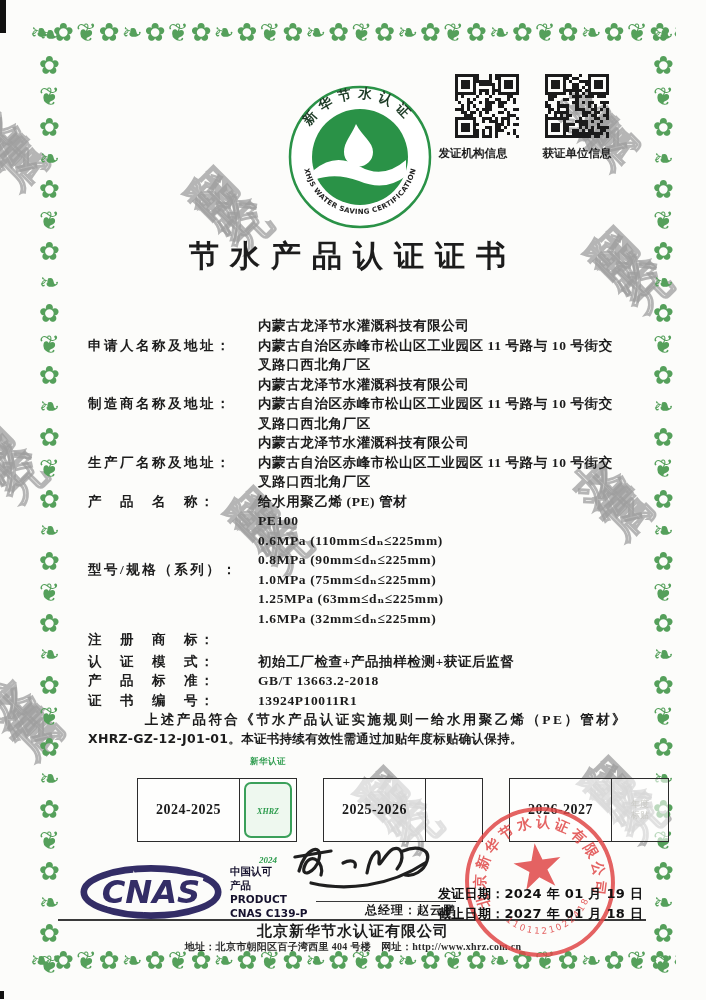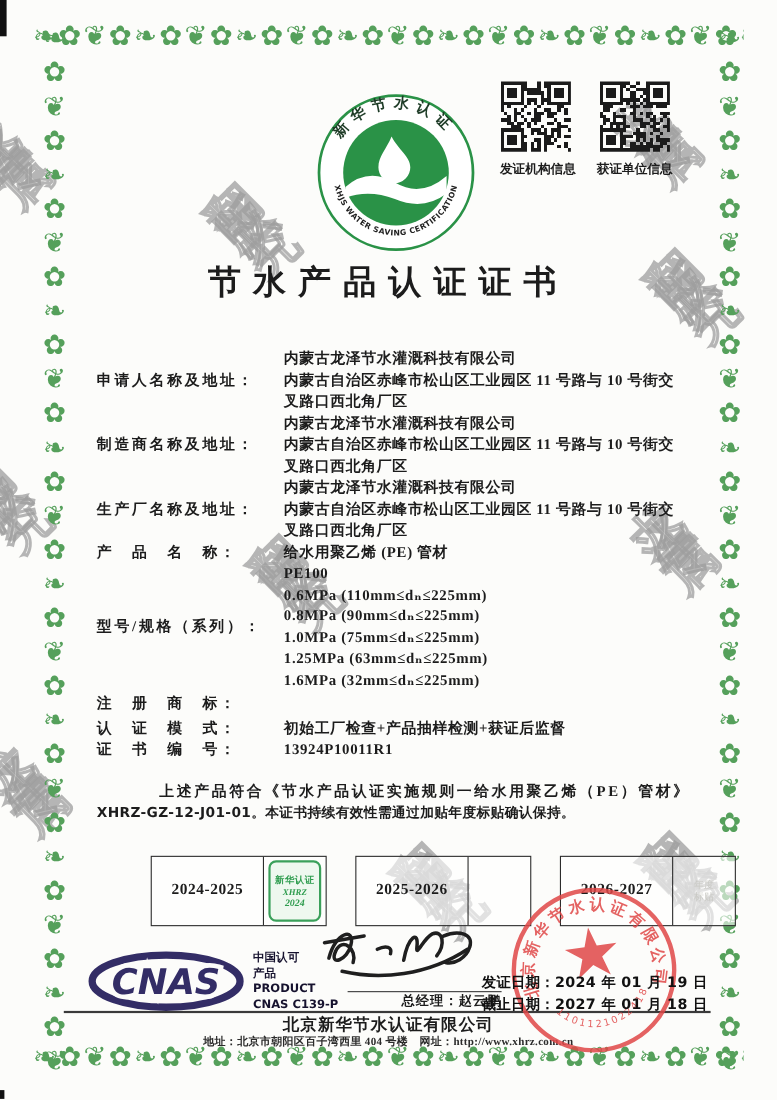--- a/index.html
+++ b/index.html
@@ -21,21 +21,21 @@
     color:rgba(168,168,168,.38);z-index:1;pointer-events:none;}
   @supports (-webkit-text-stroke:1px #aaa){
     .wm{color:transparent;-webkit-text-stroke:1.3px rgba(158,158,158,.75);}
   }
   
   .logo{position:absolute;left:287px;top:84px;width:146px;height:146px;z-index:3;}
   .qr{position:absolute;width:64px;height:64px;z-index:3;}
   .qr1{left:455px;top:74px;} .qr2{left:545px;top:74px;}
   .qr-label{position:absolute;top:146px;width:90px;text-align:center;
     font-size:11.5px;font-weight:700;z-index:3;}
-  .ql1{left:444px;} .ql2{left:532px;}
+  .ql1{left:428px;} .ql2{left:532px;}
   .title{position:absolute;left:0;top:236px;width:100%;text-align:center;
     font-family:"DejaVu Sans","Liberation Sans",sans-serif;
     font-size:30px;font-weight:700;letter-spacing:11px;z-index:3;}
   
   .fields{position:absolute;left:88px;top:316px;width:540px;z-index:3;}
   .field-row{display:flex;align-items:center;}
   .field-label{width:170px;flex:0 0 170px;font-size:13.5px;font-weight:700;
     letter-spacing:2.5px;line-height:19.5px;}
   .field-values{flex:1;}
   .vline{font-size:13.5px;font-weight:700;line-height:19.5px;letter-spacing:0.6px;}
@@ -44,21 +44,21 @@
   .st1{font-size:13.5px;font-weight:700;letter-spacing:2.4px;text-indent:28px;line-height:19px;text-align:right;}
   .st2{font-family:"DejaVu Sans","Liberation Sans",sans-serif;
     font-size:12.5px;font-weight:700;letter-spacing:0.3px;line-height:19px;}
   
   .year-row{position:absolute;left:100px;top:778px;display:flex;gap:26px;z-index:3;padding-left:37px;}
   .ybox{width:158px;height:62px;border:1.5px solid #2c2c2c;display:flex;background:rgba(255,255,255,.6);}
   .yb-year{flex:1;display:flex;align-items:center;justify-content:center;
     font-size:14px;font-weight:700;letter-spacing:0.5px;}
   .yb-cell2{width:56px;border-left:1.5px solid #2c2c2c;display:flex;align-items:center;justify-content:center;}
   .sticker{width:44px;height:52px;border:2px solid #3aa05a;border-radius:7px;background:#eef8ef;
-    display:flex;flex-direction:column;align-items:center;justify-content:center;color:#2e9c4e;}
+    display:flex;flex-direction:column;align-items:center;justify-content:center;color:#2e9c4e;gap:39px;}
   .sk1{font-size:8.5px;font-weight:700;letter-spacing:0.5px;}
   .sk2{font-size:8px;font-weight:700;font-style:italic;}
   .sk3{font-size:9px;font-weight:700;font-style:italic;}
   .yb-ph{font-size:9px;color:#c9c9c4;text-align:center;line-height:11px;}
   
   .cnas-logo{position:absolute;left:80px;top:862px;width:142px;height:60px;z-index:3;}
   .cnas-text{position:absolute;left:230px;top:864px;z-index:3;
     font-family:"DejaVu Sans","Liberation Sans",sans-serif;
     font-size:10.5px;font-weight:700;line-height:14px;color:#16122e;}
   .signature{position:absolute;left:285px;top:833px;width:160px;height:62px;z-index:4;}
@@ -662,20 +662,26 @@
         </div>
   </div>
 
   <div class="field-row row-gap">
     <div class="field-label">认　证　模　式：</div>
     <div class="field-values">
           <div class="vline">初始工厂检查+产品抽样检测+获证后监督</div>
         </div>
   </div>
 
+  <div class="field-row">
+    <div class="field-label">产　品　标　准：</div>
+    <div class="field-values">
+          <div class="vline">GB/T 13663.2-2018</div>
+        </div>
+  </div>
 
   <div class="field-row">
     <div class="field-label">证　书　编　号：</div>
     <div class="field-values">
           <div class="vline">13924P10011R1</div>
         </div>
   </div>
 </div>
 
   <div class="statement">

